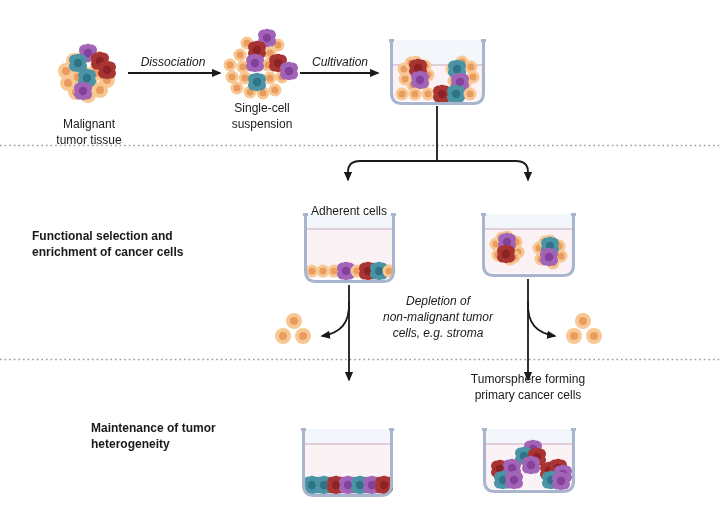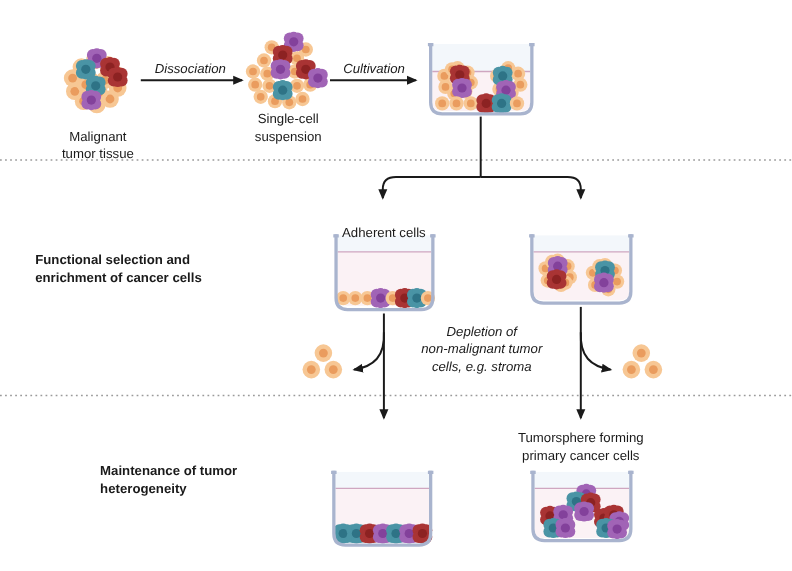--- a/index.html
+++ b/index.html
@@ -268,16 +268,16 @@
 <div class="lbl bold" style="left:32px; top:229px; width:200px;">Functional selection and
 enrichment of cancer cells</div>
 <div class="lbl" style="left:289px; top:204px; width:120px;">Adherent cells</div>
 
 <div class="lbl italic" style="left:368px; top:294px; width:140px;">Depletion of
 non-malignant tumor
 cells, e.g. stroma</div>
 
 <div class="lbl bold" style="left:44px; top:421px; width:200px;margin-left:47px;">Maintenance of tumor
 heterogeneity</div>
-<div class="lbl" style="left:463px; top:391px; width:130px;">Tumorsphere forming
+<div class="lbl" style="left:463px; top:372px; width:130px;">Tumorsphere forming
 primary cancer cells</div>
 
 </div>
 
 </body></html>

